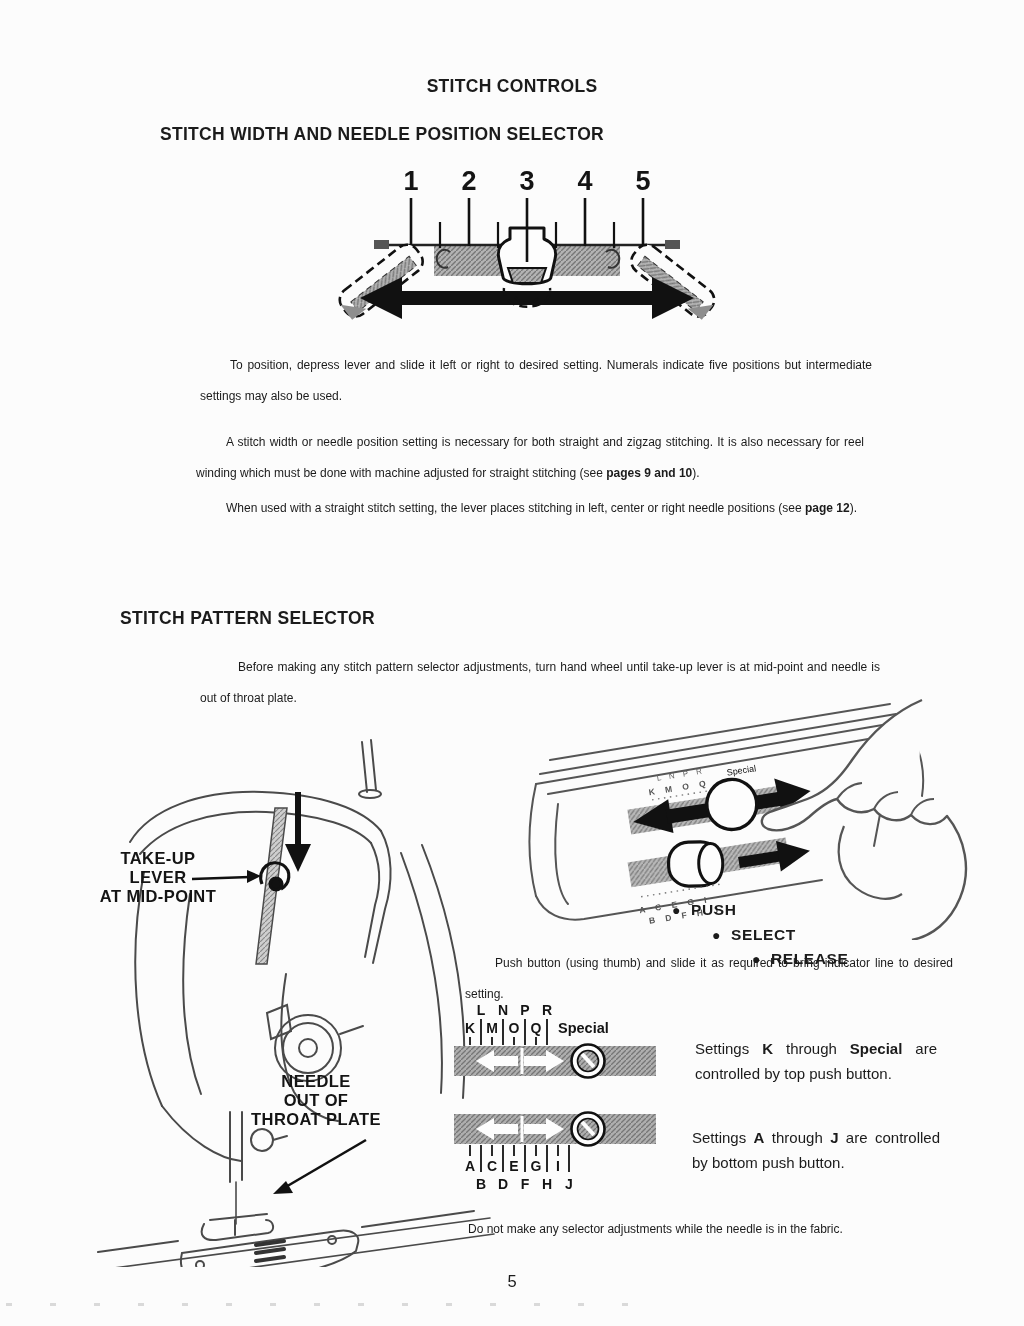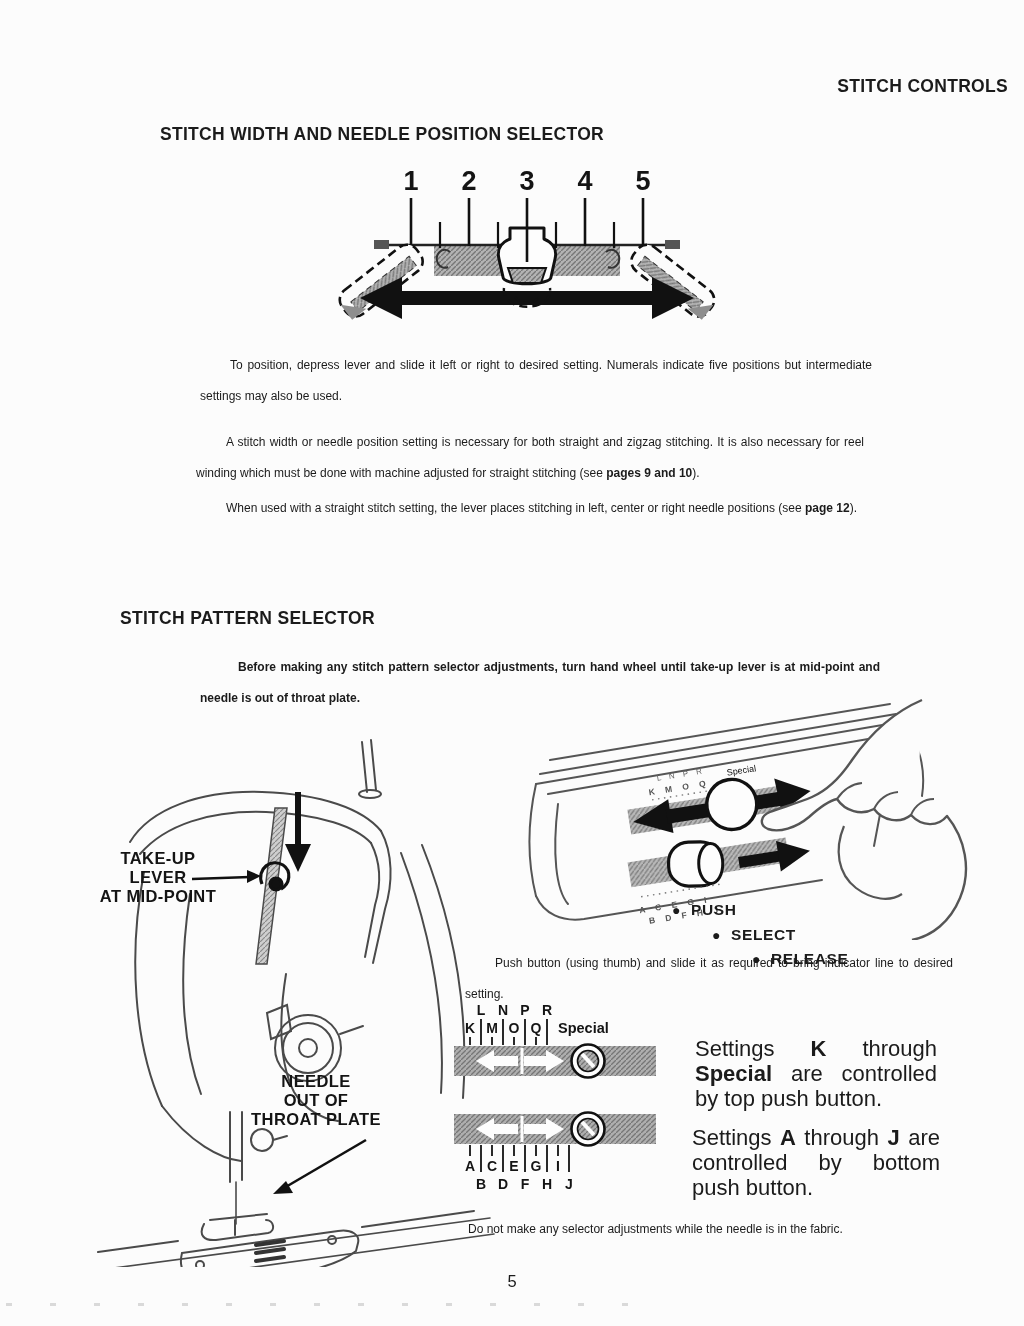--- a/index.html
+++ b/index.html
@@ -3,28 +3,28 @@
 <meta charset="utf-8">
 <style>
   html,body{margin:0;padding:0;background:#e9e9e9;}
   .page{
     position:relative;width:1024px;height:1326px;margin:0 auto;
     background:#fcfcfc;color:#1b1b1b;
     font-family:"Liberation Sans",sans-serif;overflow:hidden;
   }
   .abs{position:absolute;}
   .hd{font-weight:700;font-size:17.5px;letter-spacing:.3px;white-space:nowrap;}
-  .title{left:0;right:16px;text-align:right;}
+  .title{left:0;right:0;text-align:center;}
   .para{font-size:12px;line-height:31px;text-align:justify;margin:4px;}
   .ind{text-indent:30px;}
-  .ind38{text-indent:38px;font-weight:bold;}
+  .ind38{text-indent:38px;}
   strong{font-weight:700;}
   .bullet-item{font-weight:700;font-size:15.5px;letter-spacing:.6px;white-space:nowrap;margin-top:27px;}
   .bullet-item .dot{margin-right:10px;font-size:14px;}
-  .caption{font-size:22px;line-height:25px;text-align:justify;margin:0;}
+  .caption{font-size:15px;line-height:25px;text-align:justify;margin:0;}
   .pagenum{left:0;right:0;text-align:center;font-size:16.5px;}
   svg{display:block;}
   svg text{font-family:"Liberation Sans",sans-serif;fill:#141414;}
   .num{font-size:27px;font-weight:700;}
   .sel-letter{font-size:14px;font-weight:700;}
   .sel-special{font-size:14.5px;font-weight:700;}
   .mach-label{font-size:16.5px;font-weight:700;letter-spacing:.4px;}
   .panel-tiny{font-size:8.5px;font-weight:700;letter-spacing:4px;fill:#555;}
   .panel-tiny2{font-size:8px;letter-spacing:3px;fill:#666;}
   .scanline{left:6px;top:1303px;width:640px;height:3px;opacity:.35;

